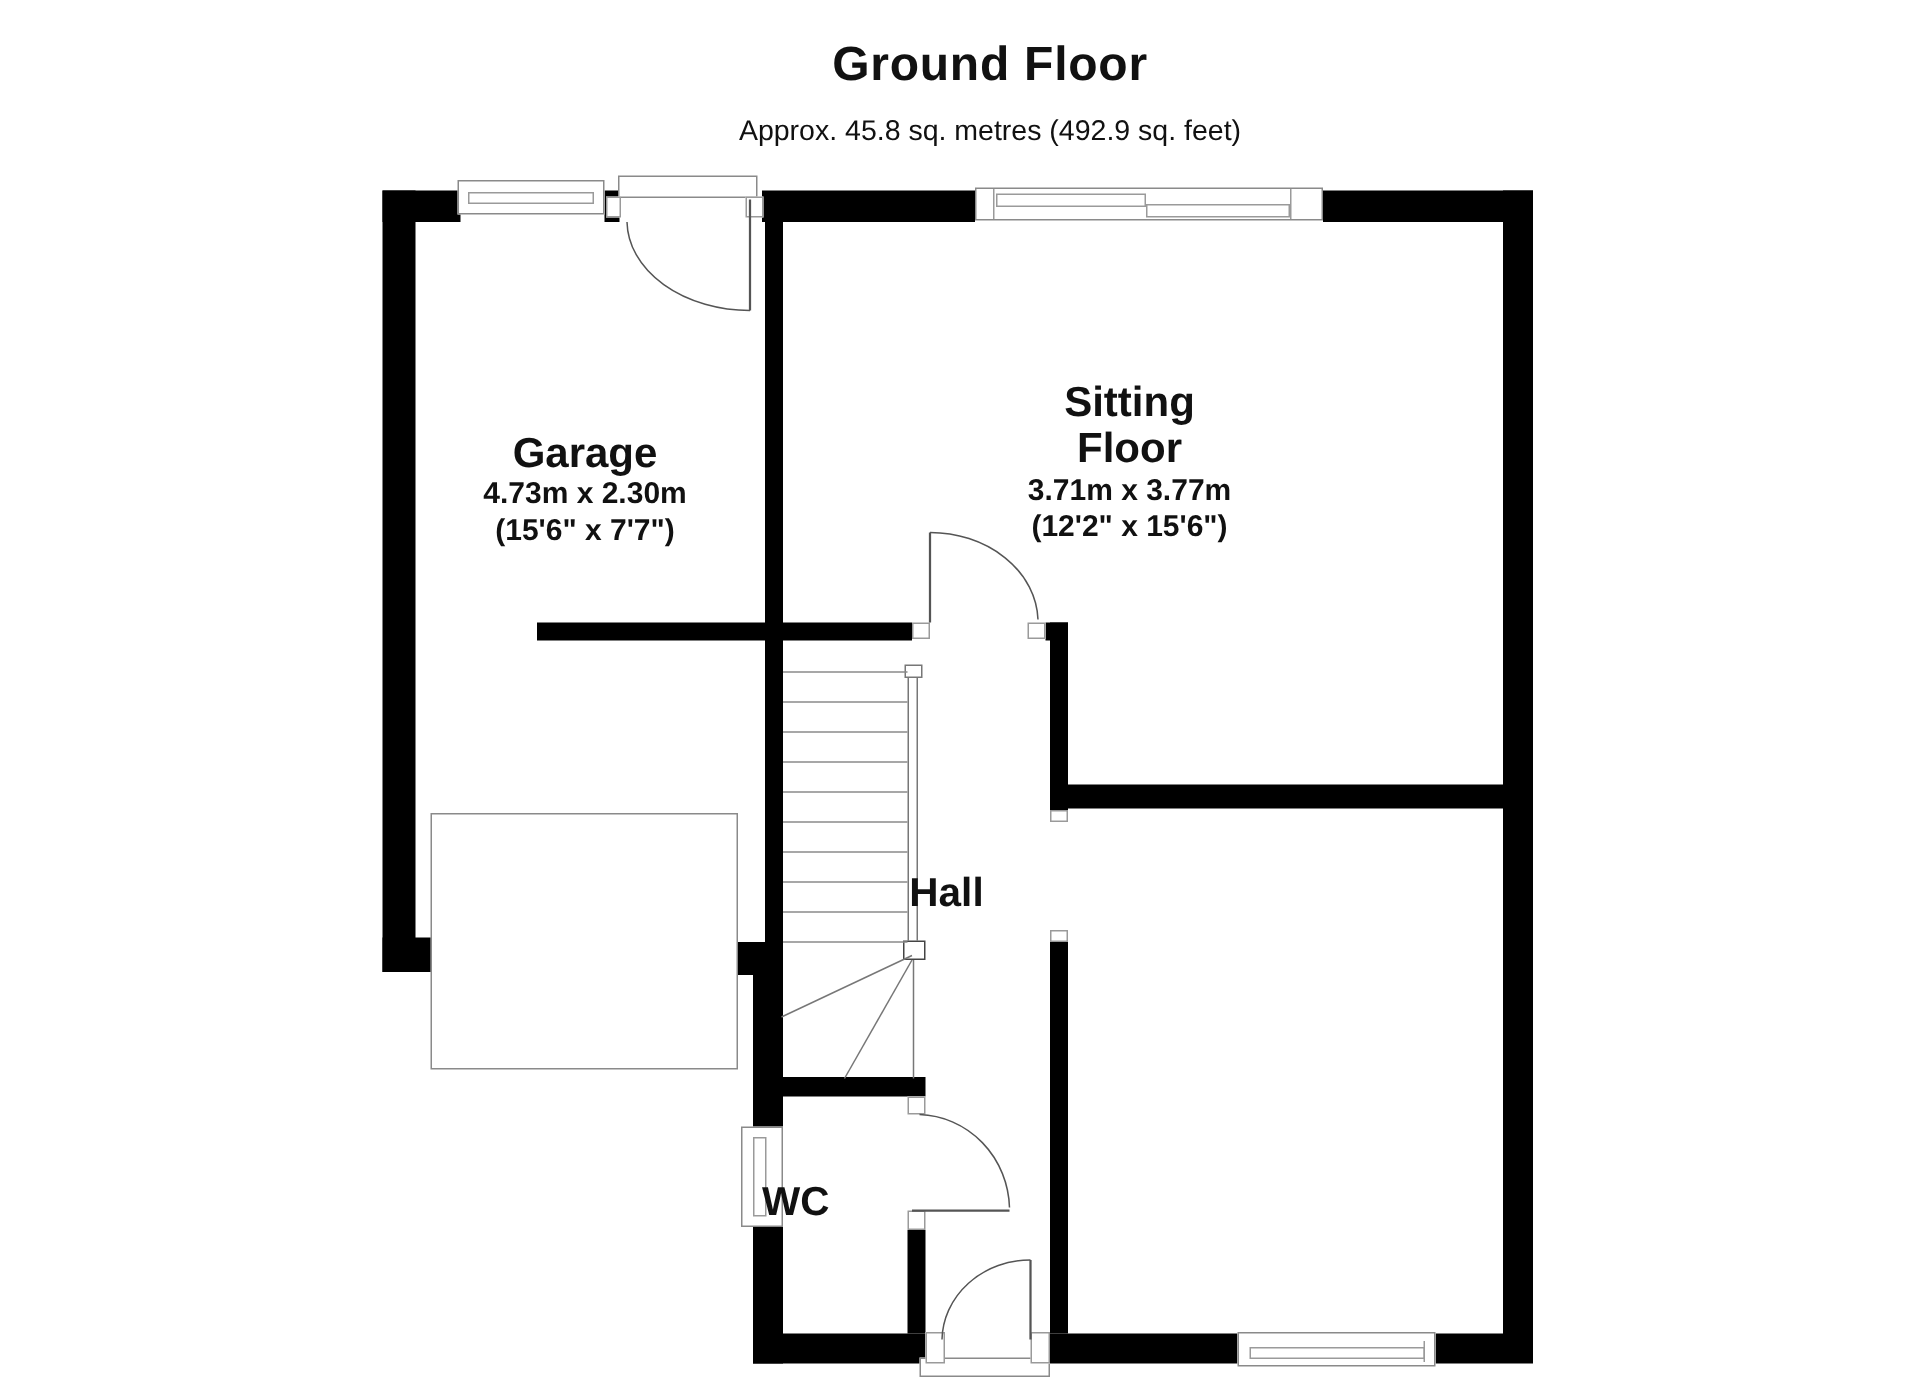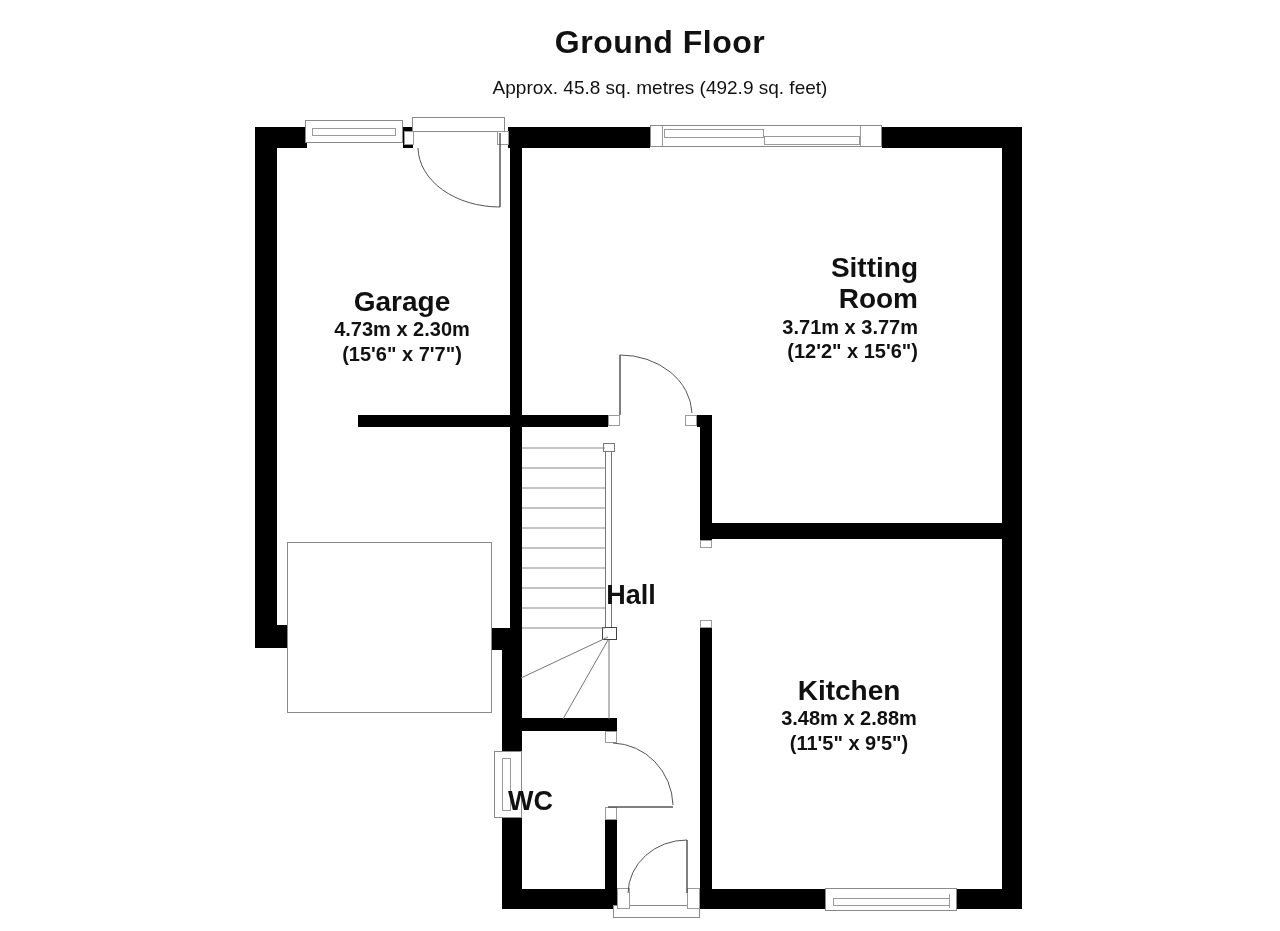--- a/index.html
+++ b/index.html
@@ -122,40 +122,35 @@
       <path d="M 418 148 A 82 60 0 0 0 500 207" stroke-width="1"></path>
       <path d="M 620 355 L 620 415"></path>
       <path d="M 620 355 A 72 60 0 0 1 692 413" stroke-width="1"></path>
       <path d="M 608 807 L 673 807"></path>
       <path d="M 613 743 A 62 64 0 0 1 673 805" stroke-width="1"></path>
       <path d="M 687 840 L 687 893"></path>
       <path d="M 687 840 A 59 54 0 0 0 628 893" stroke-width="1"></path>
     </g>
   </svg>
 
-  <div class="label" style="left:292px;top:286px;width:220px;">
+  <div class="label" style="left:280px;top:286px;width:220px;">
     <div class="room-name">Garage</div>
     <div class="room-dim">4.73m x 2.30m</div>
     <div class="room-dim">(15'6" x 7'7")</div>
   </div>
 
-  <div class="label" style="left:718px;top:252px;width:200px;text-align:right;">
+  <div class="label" style="left:653px;top:252px;width:200px;">
     <div class="room-name">Sitting</div>
-    <div class="room-name">Room</div>
+    <div class="room-name">Floor</div>
     <div class="room-dim">3.71m x 3.77m</div>
     <div class="room-dim">(12'2" x 15'6")</div>
   </div>
 
   <div class="label" style="left:581px;top:580px;width:100px;">
     <div class="room-name" style="font-size:27px;">Hall</div>
   </div>
 
-  <div class="label" style="left:749px;top:675px;width:200px;">
-    <div class="room-name">Kitchen</div>
-    <div class="room-dim">3.48m x 2.88m</div>
-    <div class="room-dim">(11'5" x 9'5")</div>
-  </div>
 
   <div class="label" style="left:488px;top:786px;width:85px;">
     <div class="room-name" style="font-size:27px;">WC</div>
   </div>
 
 </div>
 
 </body></html>

